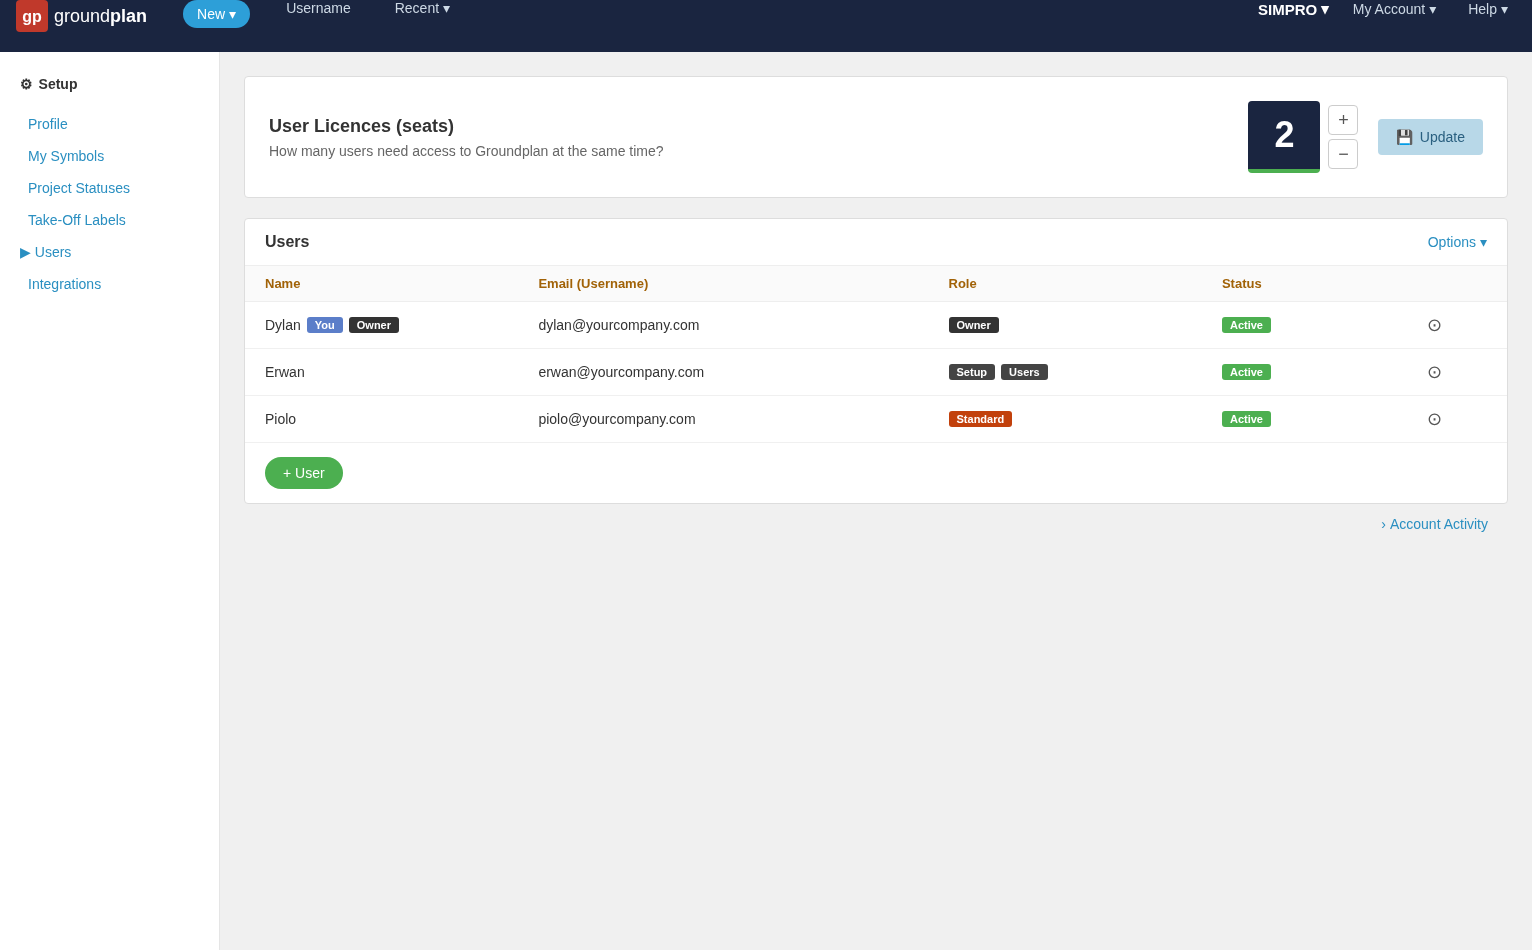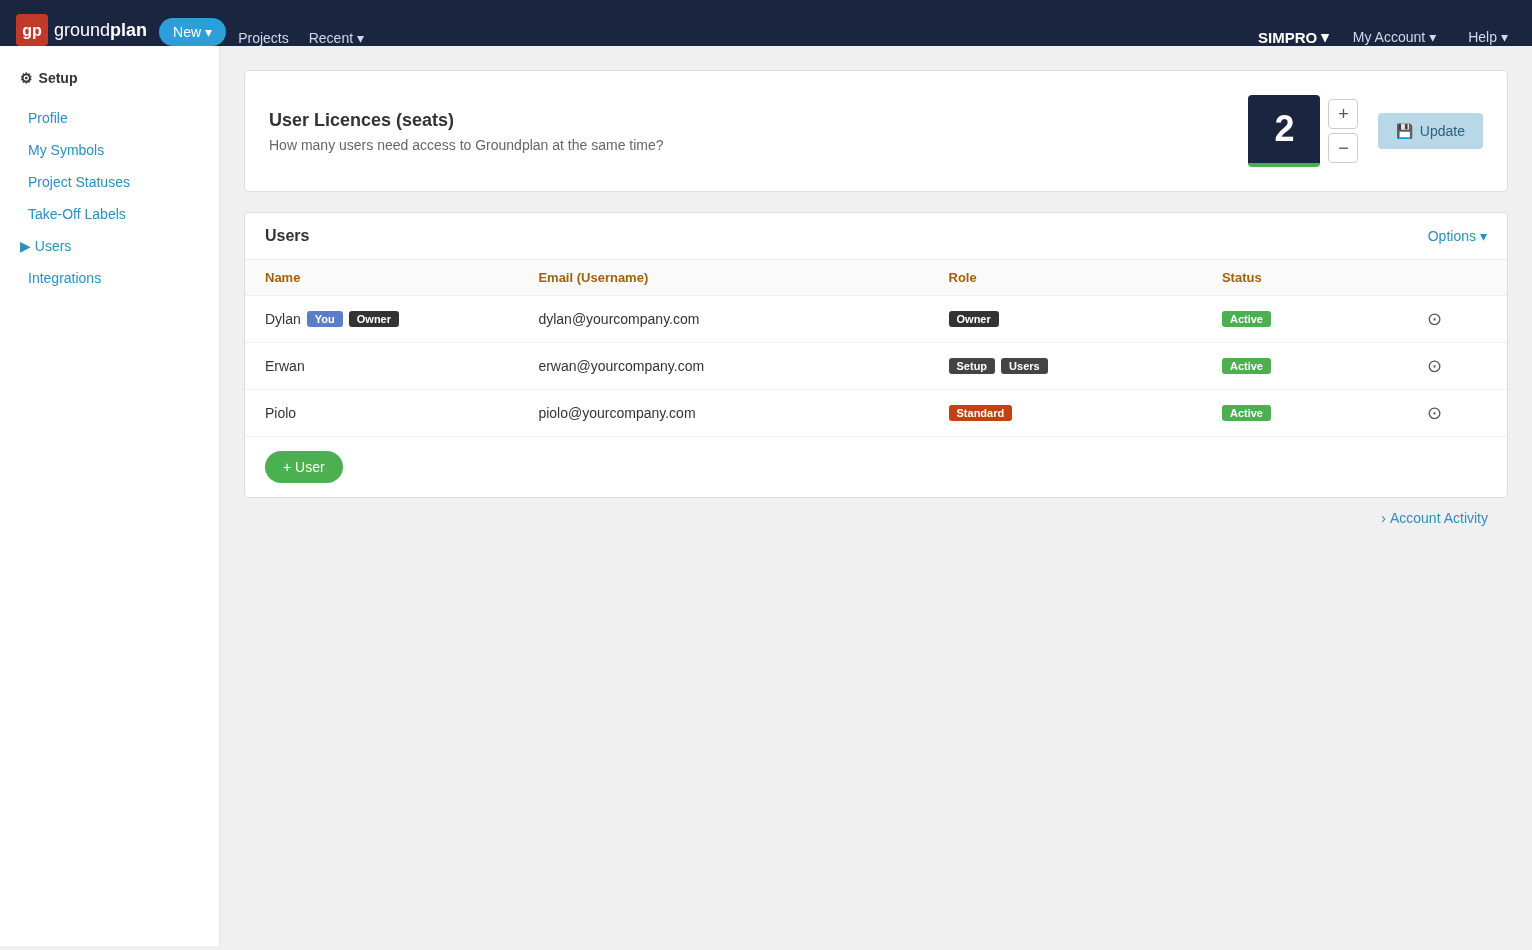--- a/index.html
+++ b/index.html
@@ -1,25 +1,25 @@
 <!DOCTYPE html>
 <html><head>
   <meta charset="utf-8">
   <style>
     * { box-sizing: border-box; margin: 0; padding: 0; }
     body { font-family: -apple-system, BlinkMacSystemFont, 'Segoe UI', Arial, sans-serif; background: #f0f0f0; min-height: 950px; }
 
     
     .topnav {
       background: #1a2540;
-      height: 46px;
-      display: flex;
-      align-items: flex-end;
+      height: 52px;
+      display: flex;
+      align-items: flex-start;
       padding: 0 16px;
-      gap: 4px;
+      gap: 28px;
     }
     .logo-area {
       display: flex;
       align-items: center;
       gap: 6px;
       margin-right: 8px;
     }
     .logo-icon {
       width: 32px;
       height: 32px;
@@ -322,21 +322,21 @@
       <span>ground</span><strong>plan</strong>
     </span>
   </div>
 
   <button class="btn-new">
     <span>New</span>
     <span>▾</span>
   </button>
 
   <a class="nav-link">
-    <span>Projects</span>
+    <span>Username</span>
   </a>
   <a class="nav-link">
     <span>Recent</span>
     <span>▾</span>
   </a>
 
   <div class="nav-spacer"></div>
 
   <div class="nav-right">
     <div class="simpro-badge">

